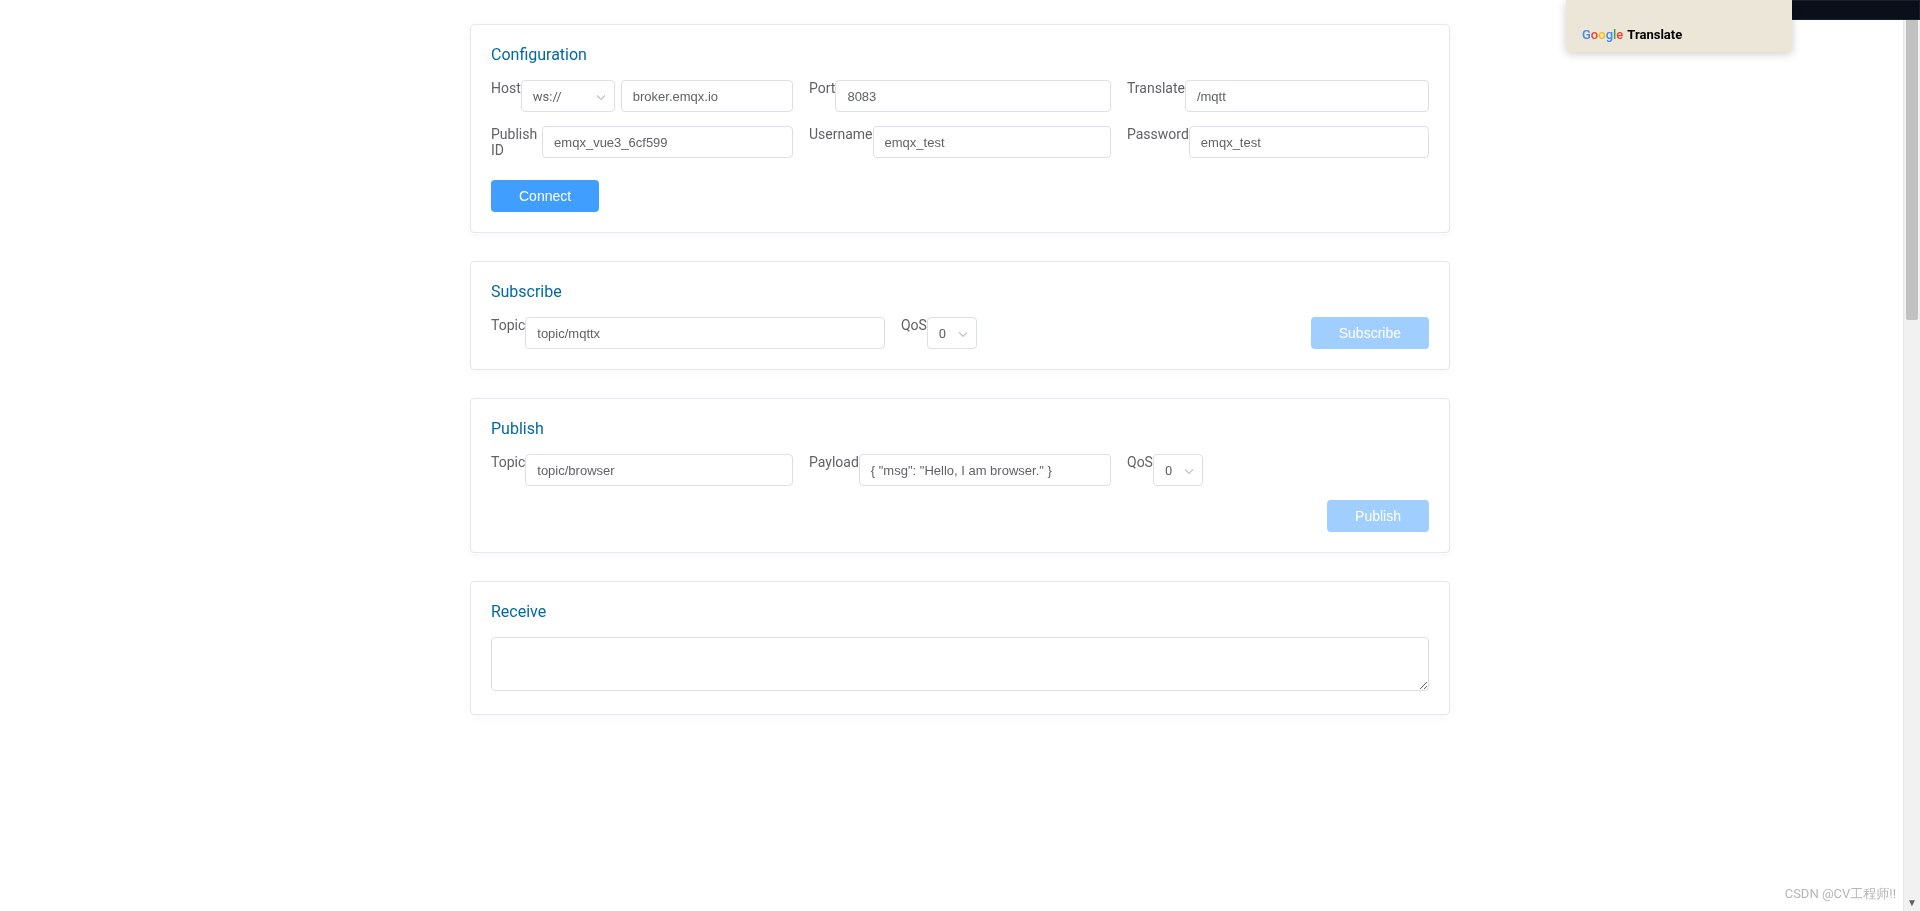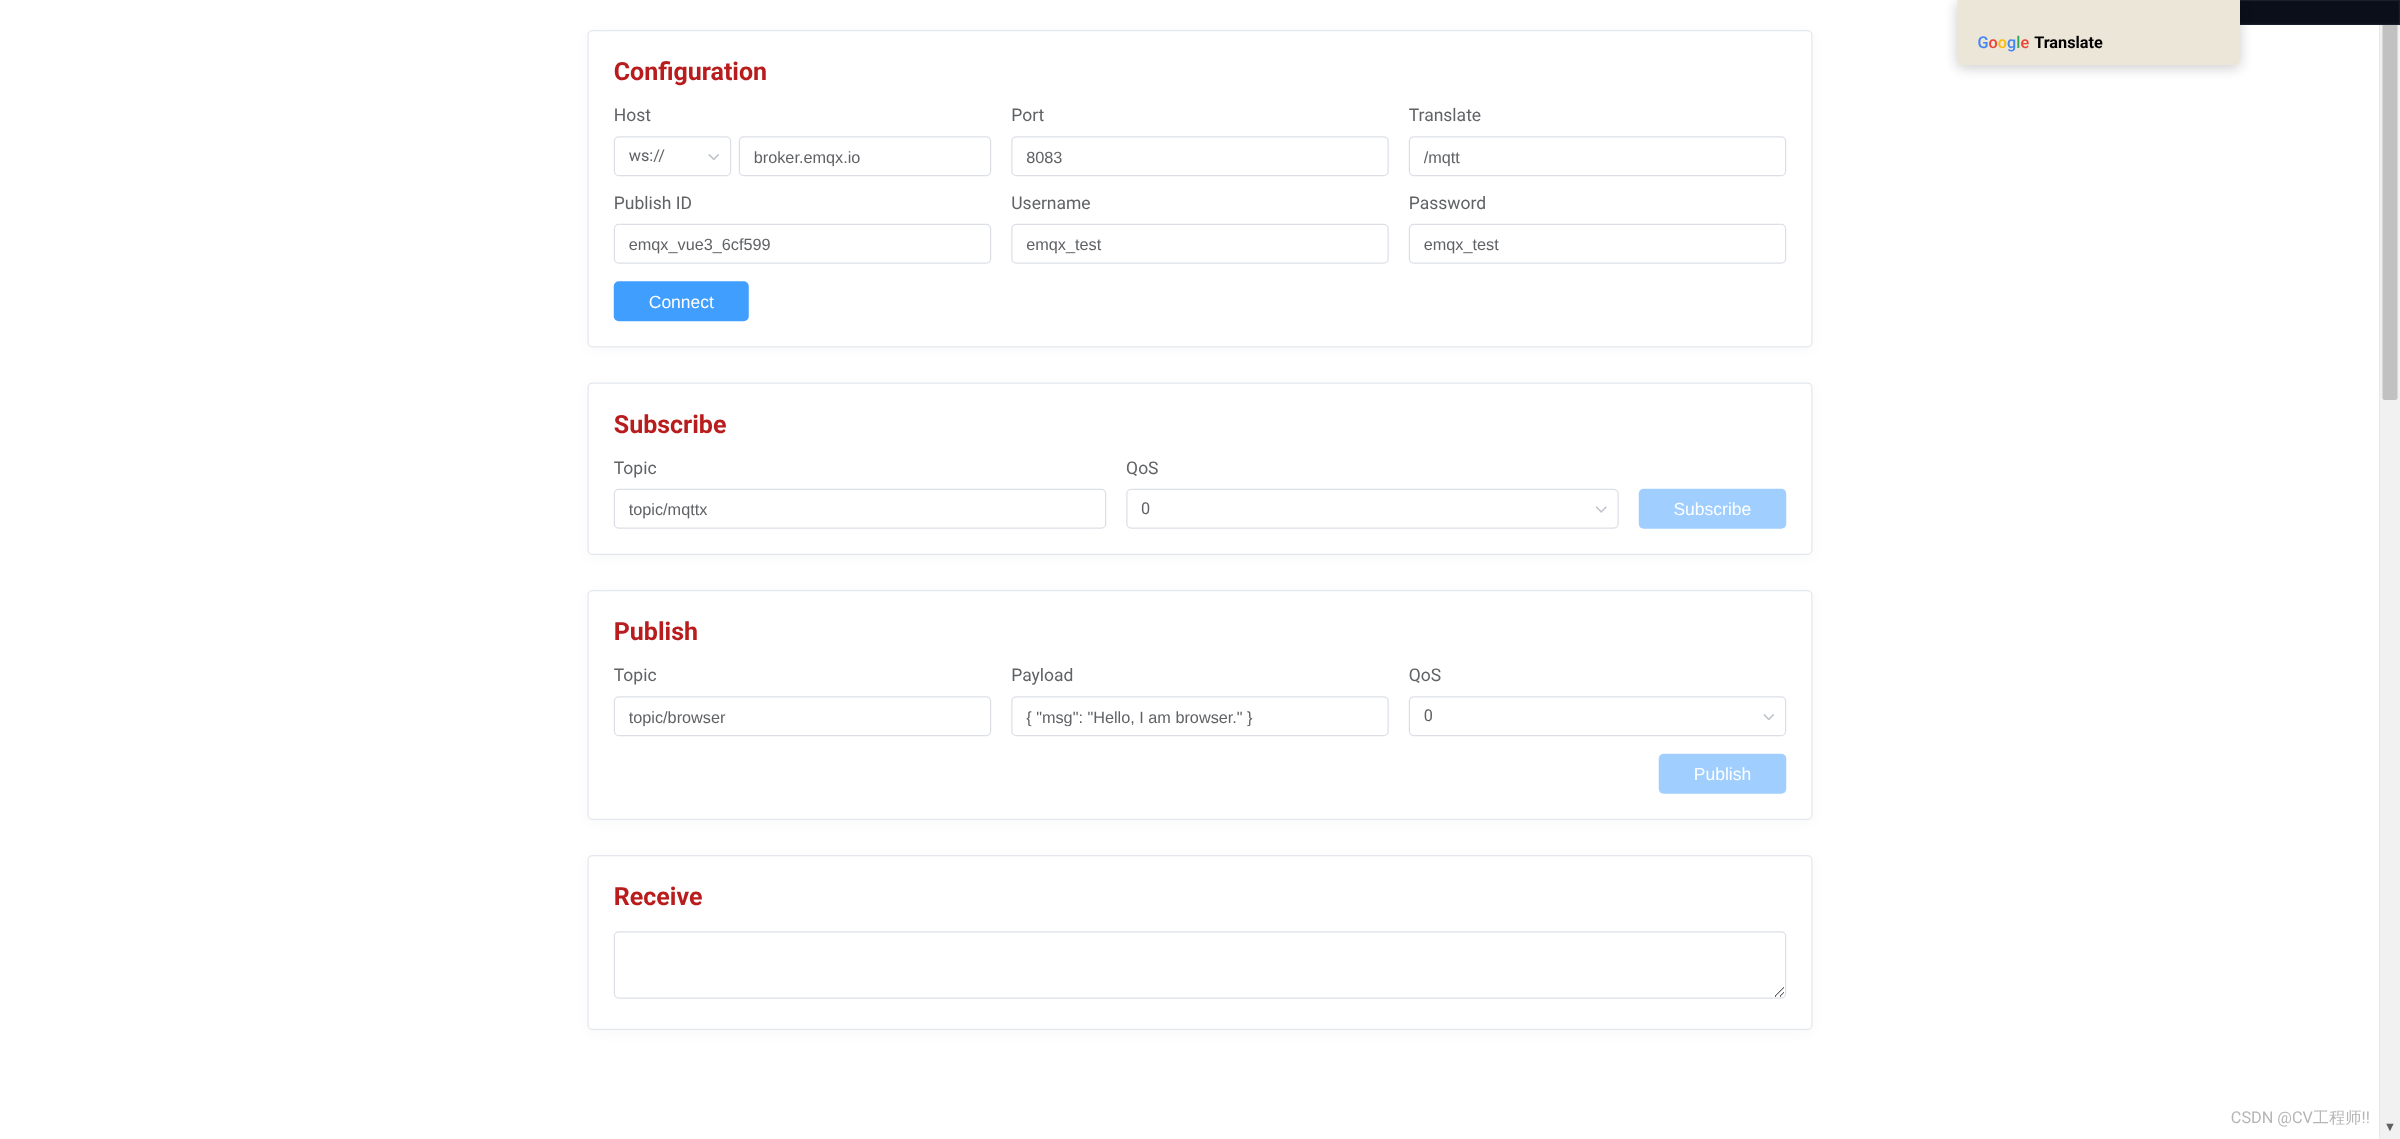--- a/index.html
+++ b/index.html
@@ -20,34 +20,34 @@
     }
     .card {
       border: 1px solid #e4e7ed;
       border-radius: 4px;
       padding: 20px;
       margin-bottom: 28px;
       background: #fff;
       box-shadow: 0 2px 12px 0 rgba(0,0,0,0.03);
     }
     .card-title {
-      font-size: 20px;
-      font-weight: bold;
-      color: #b91c1c;
+      font-size: 16px;
+      font-weight: normal;
+      color: #0369a1;
       margin-bottom: 16px;
     }
     .form-row {
       display: flex;
       gap: 16px;
       margin-bottom: 14px;
     }
     .form-col {
       flex: 1;
       display: flex;
-      flex-direction: column;
+      flex-direction: row;
     }
     .form-label {
       font-size: 14px;
       font-weight: 400;
       color: #606266;
       margin-bottom: 8px;
     }
     .input-wrapper {
       position: relative;
     }

